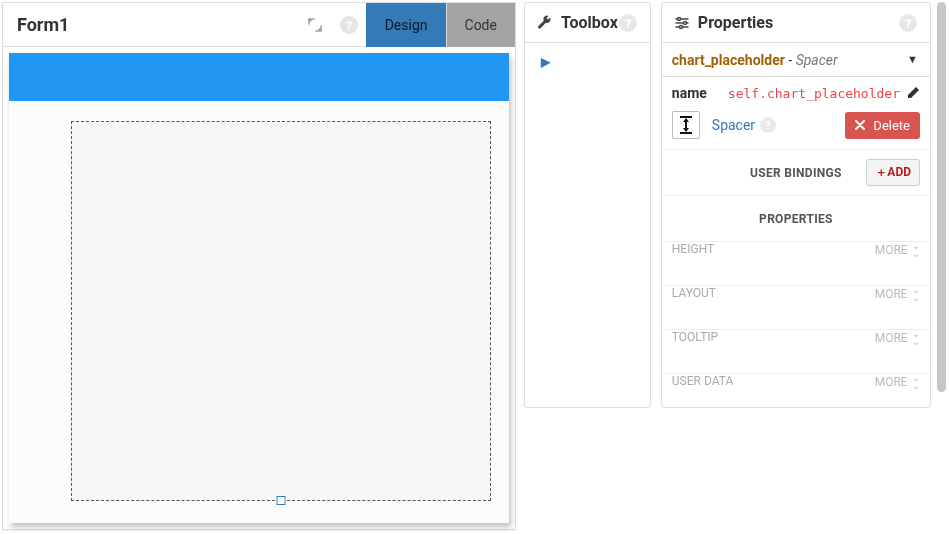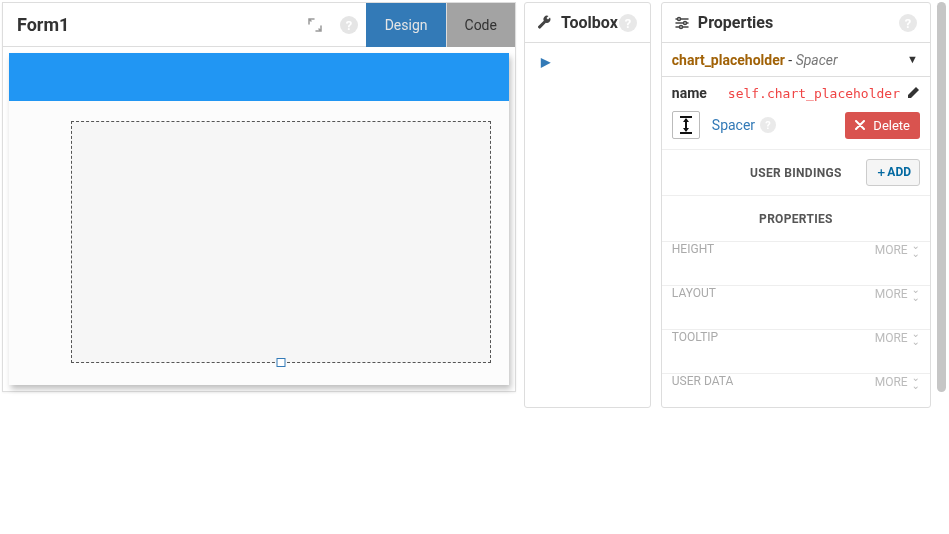--- a/index.html
+++ b/index.html
@@ -1,23 +1,23 @@
 <!DOCTYPE html>
 <html><head>
 <meta charset="utf-8">
 <style>
 * { box-sizing: border-box; margin: 0; padding: 0; }
 body { font-family: -apple-system, "Segoe UI", Roboto, "Helvetica Neue", Arial, sans-serif; font-size: 14px; color: #333; background: #fff; width: 949px; height: 534px; overflow: hidden; display: flex; }
-.left-pane { width: 648px; height: 390px; margin: 2px 0 0 2px; border: 1px solid #ddd; display: flex; flex-direction: column; box-shadow: 0 1px 2px rgba(0,0,0,0.05); }
+.left-pane { width: 648px; height: 528px; margin: 2px 0 0 2px; border: 1px solid #ddd; display: flex; flex-direction: column; box-shadow: 0 1px 2px rgba(0,0,0,0.05); }
 .left-header { height: 44px; display: flex; align-items: center; border-bottom: 1px solid #ddd; }
 .left-title { font-size: 18px; font-weight: 700; padding-left: 14px; flex: 1; color: #333; }
 .header-icon { width: 34px; height: 44px; display: flex; align-items: center; justify-content: center; color: #9a9a9a; cursor: pointer; }
 .header-help { color: #d8d8d8; font-size: 20px; }
 .tab-btn { height: 44px; padding: 0 18px; display: flex; align-items: center; font-size: 14px; border-left: 1px solid #ddd; cursor: pointer; color: #333; background: #a3a3a3; }
-.tab-btn.active { background: #337ab7; color: #e5e5e5; border-left-color: #337ab7; }
+.tab-btn.active { background: #337ab7; color: #0f172a; border-left-color: #337ab7; }
 .canvas-outer { flex: 1; padding: 6px; }
 .canvas-frame { width: 100%; height: 100%; background: #fcfcfc; position: relative; box-shadow: 2px 4px 6px rgba(0,0,0,0.25); }
 .blue-bar { height: 48px; background: #2196f3; }
 .spacer-box { position: absolute; left: 62px; top: 68px; right: 18px; bottom: 22px; border: 1.5px dashed #555; background: #f6f6f6; }
 .handle { position: absolute; width: 9px; height: 9px; border: 1px solid #337ab7; background: #fff; left: 50%; bottom: -5px; transform: translateX(-50%); cursor: ns-resize; }
 
 .right-pane { flex: 1; height: 408px; padding: 2px 18px 0 8px; display: flex; flex-direction: row; gap: 10px; position: relative; }
 .scrollbar { position: absolute; right: 3px; top: 2px; width: 9px; height: 390px; background: #c6c6c6; border-radius: 5px; }
 .panel { border: 1px solid #ddd; border-radius: 3px; background: #fff; }
 .panel-hd { height: 40px; display: flex; align-items: center; padding: 0 12px 0 10px; border-bottom: 1px solid #ddd; font-size: 16px; font-weight: 700; color: #333; }
@@ -34,21 +34,21 @@
 .name-row .lbl { font-weight: 700; color: #333; width: 56px; }
 .name-row .val { font-family: Menlo, Consolas, monospace; color: #ef4444; font-size: 13px; }
 .name-row .edit { margin-left: 6px; color: #333; cursor: pointer; }
 .spacer-row { display: flex; align-items: center; padding: 4px 10px 10px 10px; }
 .spacer-row .type-icon { width: 28px; height: 28px; border: 1px solid #bbb; border-radius: 2px; margin-right: 12px; display: flex; align-items: center; justify-content: center; font-weight: 700; color: #111; }
 .spacer-row .type-link { color: #337ab7; font-size: 14px; cursor: pointer; }
 .spacer-row .mini-help { color: #d8d8d8; font-size: 18px; margin-left: 4px; }
 .spacer-row .del-btn { margin-left: auto; background: #d9534f; color: #fff; border-radius: 3px; padding: 6px 10px; font-size: 13px; display: flex; align-items: center; gap: 8px; cursor: pointer; }
 .sect-row { display: flex; align-items: center; justify-content: center; height: 46px; border-top: 1px solid #eee; position: relative; }
 .sect-row .sect-title { font-size: 12px; font-weight: 700; color: #555; letter-spacing: 0.3px; }
-.sect-row .add-btn { position: absolute; right: 10px; background: #f5f5f5; border: 1px solid #ccc; border-radius: 3px; padding: 4px 8px; font-size: 12px; font-weight: 700; color: #0369a1; cursor: pointer; }
+.sect-row .add-btn { position: absolute; right: 10px; background: #f5f5f5; border: 1px solid #ccc; border-radius: 3px; padding: 4px 8px; font-size: 12px; font-weight: 700; color: #b91c1c; cursor: pointer; }
 .prop-row { height: 44px; display: flex; align-items: flex-start; padding: 0 10px 0 10px; border-top: 1px solid #eee; color: #aaa; font-size: 12px; cursor: pointer; }
 .prop-row .more { margin-left: auto; display: flex; align-items: center; gap: 4px; color: #bbb; font-size: 12px; }
 .prop-row .more .dchev { font-size: 10px; line-height: 8px; }
 svg { display: block; }
 </style>
 </head>
 <body>
 
 <div class="left-pane">
   <div class="left-header">

